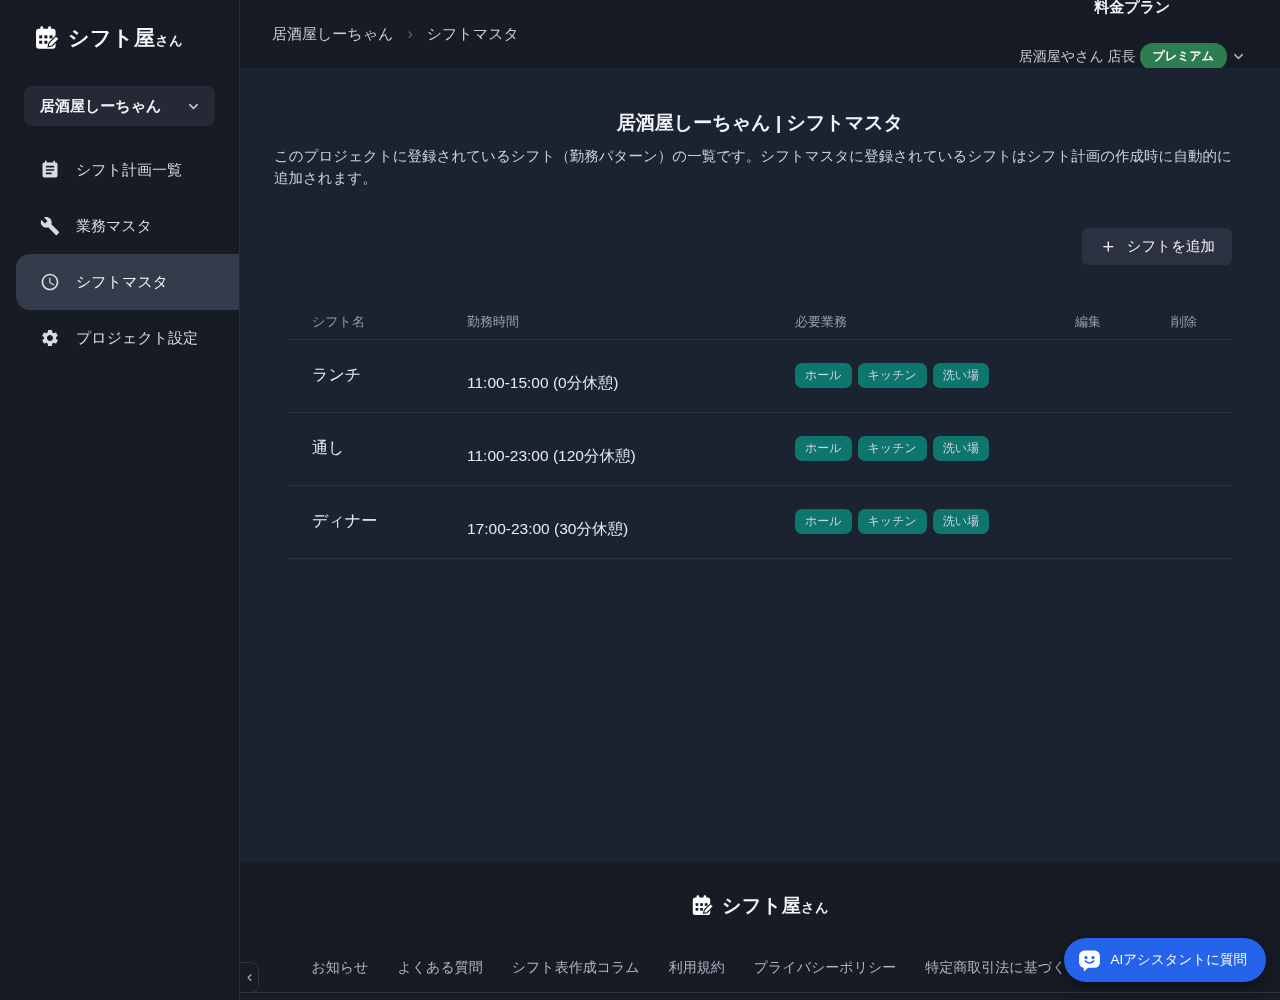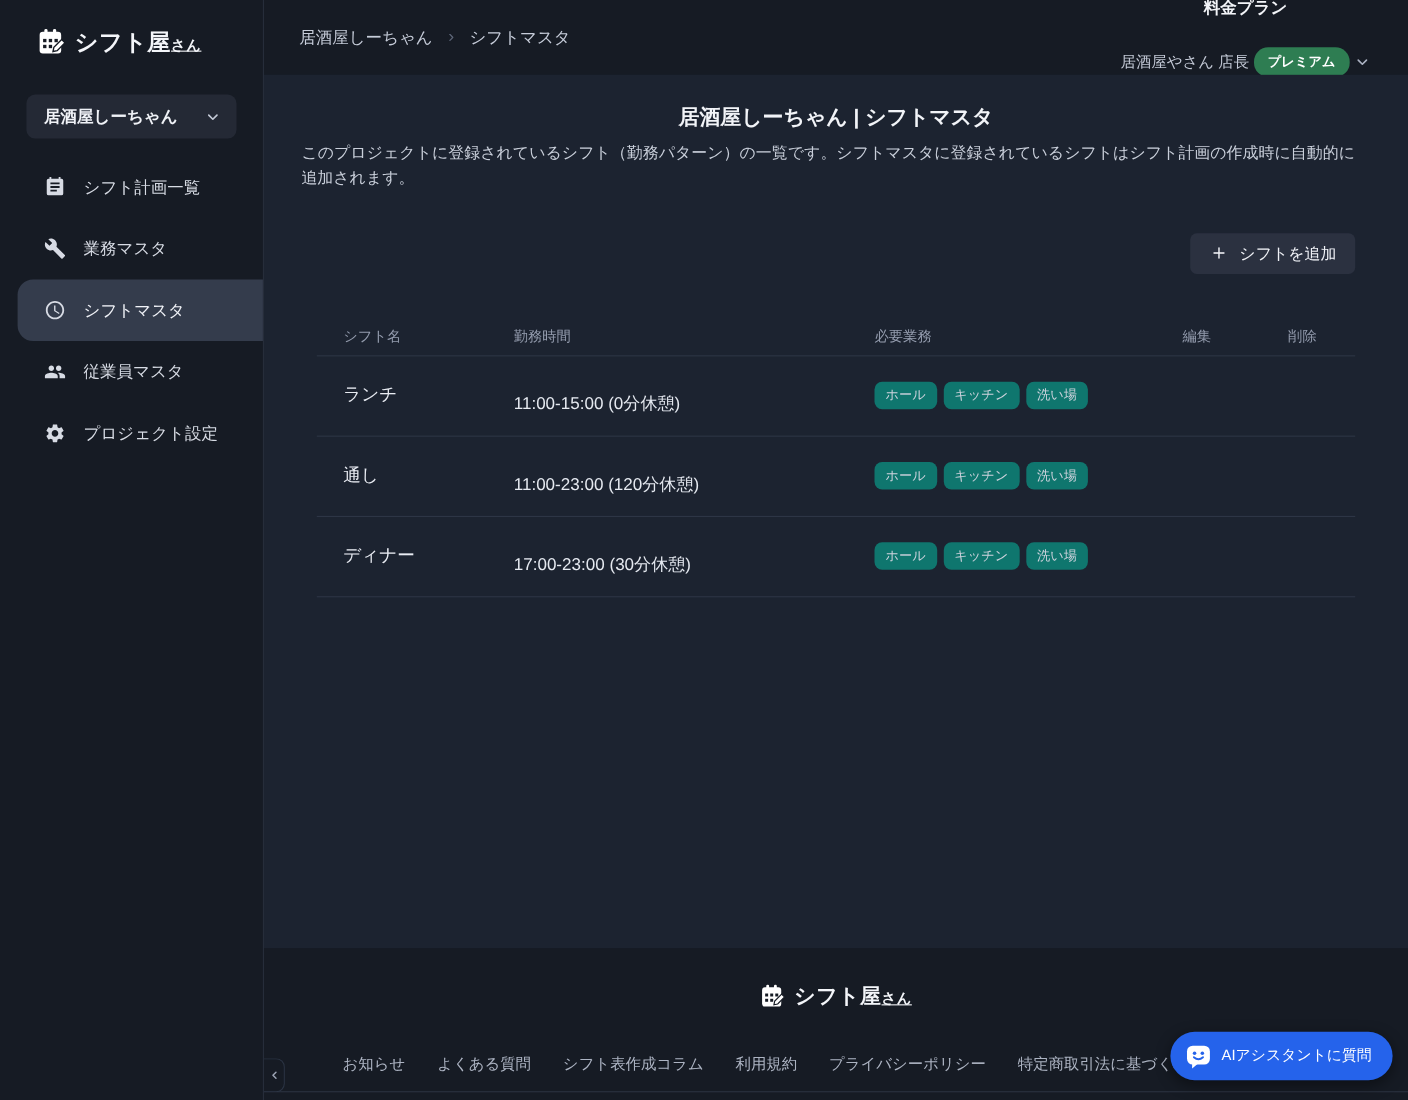--- a/index.html
+++ b/index.html
@@ -10,21 +10,21 @@
   }
   svg { display:block; }
 
   
   .sidebar {
     position:absolute; left:0; top:0; width:240px; height:1000px;
     background:#161b24; border-right:1px solid #262d3a; z-index:5;
   }
   .brand { display:flex; align-items:center; gap:7px; padding:24px 0 0 34px; }
   .brand-text { font-weight:700; color:#f4f6fa; font-size:21px; letter-spacing:.5px; }
-  .brand-text .suffix { font-size:13px;text-decoration:underline; }
+  .brand-text .suffix { font-size:13px; }
   .project-select {
     margin:34px 24px 0 24px; height:40px; width:191px;
     background:#242935; border-radius:8px; border:none;
     display:flex; align-items:center; justify-content:space-between;
     padding:0 14px 0 16px; cursor:pointer; color:#f0f2f7;
   }
   .project-select .label { font-weight:700; font-size:15px; }
   .side-menu { margin-top:16px; }
   .side-item {
     height:56px; display:flex; align-items:center; gap:16px;
@@ -52,21 +52,21 @@
     background:#2e7d52; color:#fff; font-size:12px; font-weight:600;
     padding:5px 13px; border-radius:13px; white-space:nowrap;
   }
   .chev { color:#aab1c1; }
 
   
   .main {
     position:absolute; left:240px; top:68px; width:1040px; height:794px;
     background:#1c2330;
   }
-  .page-title { text-align:center; margin-top:26px; font-size:19px; font-weight:700; color:#f2f4f8; }
+  .page-title { text-align:center; margin-top:42px; font-size:19px; font-weight:700; color:#f2f4f8; }
   .page-desc {
     margin:10px 34px 0 34px; font-size:14.5px; line-height:1.5;
     color:#c9cfda; text-align:left;
   }
   .toolbar { display:flex; justify-content:flex-end; padding-right:48px; margin-top:38px; }
   .add-btn {
     display:flex; align-items:center; gap:9px; height:37px; padding:0 17px;
     background:#2b3140; border:none; border-radius:6px; color:#f0f2f7;
     font-size:14.5px; font-family:inherit; cursor:pointer;
   }
@@ -172,28 +172,20 @@
         <span>
           <svg class="ic" viewBox="0 0 24 24" fill="currentColor">
             <path d="M11.99 2C6.47 2 2 6.48 2 12s4.47 10 9.99 10C17.52 22 22 17.52 22 12S17.52 2 11.99 2zM12 20c-4.42 0-8-3.58-8-8s3.58-8 8-8 8 3.58 8 8-3.58 8-8 8zm.5-13H11v6l5.25 3.15.75-1.23-4.5-2.67z"></path>
           </svg>
         </span>
         <span>シフトマスタ</span>
       </div>
       <div class="side-item">
         <span>
           <svg class="ic" viewBox="0 0 24 24" fill="currentColor">
-            <path d="M16 11c1.66 0 2.99-1.34 2.99-3S17.66 5 16 5c-1.66 0-3 1.34-3 3s1.34 3 3 3zm-8 0c1.66 0 2.99-1.34 2.99-3S9.66 5 8 5C6.34 5 5 6.34 5 8s1.34 3 3 3zm0 2c-2.33 0-7 1.17-7 3.5V19h14v-2.5c0-2.33-4.67-3.5-7-3.5zm8 0c-.29 0-.62.02-.97.05 1.16.84 1.97 1.97 1.97 3.45V19h6v-2.5c0-2.33-4.67-3.5-7-3.5z"></path>
-          </svg>
-        </span>
-        <span>従業員マスタ</span>
-      </div>
-      <div class="side-item">
-        <span>
-          <svg class="ic" viewBox="0 0 24 24" fill="currentColor">
             <path d="M19.14 12.94c.04-.3.06-.61.06-.94 0-.32-.02-.64-.07-.94l2.03-1.58c.18-.14.23-.41.12-.61l-1.92-3.32c-.12-.22-.37-.29-.59-.22l-2.39.96c-.5-.38-1.03-.7-1.62-.94l-.36-2.54c-.04-.24-.24-.41-.48-.41h-3.84c-.24 0-.43.17-.47.41l-.36 2.54c-.59.24-1.13.57-1.62.94l-2.39-.96c-.22-.08-.47 0-.59.22L2.74 8.87c-.12.21-.08.47.12.61l2.03 1.58c-.05.3-.09.63-.09.94s.02.64.07.94l-2.03 1.58c-.18.14-.23.41-.12.61l1.92 3.32c.12.22.37.29.59.22l2.39-.96c.5.38 1.03.7 1.62.94l.36 2.54c.05.24.24.41.48.41h3.84c.24 0 .44-.17.47-.41l.36-2.54c.59-.24 1.13-.56 1.62-.94l2.39.96c.22.08.47 0 .59-.22l1.92-3.32c.12-.22.07-.47-.12-.61l-2.01-1.58zM12 15.6c-1.98 0-3.6-1.62-3.6-3.6s1.62-3.6 3.6-3.6 3.6 1.62 3.6 3.6-1.62 3.6-3.6 3.6z"></path>
           </svg>
         </span>
         <span>プロジェクト設定</span>
       </div>
     </nav>
 </aside>
 
 <header class="topbar">
   <div class="crumbs">

